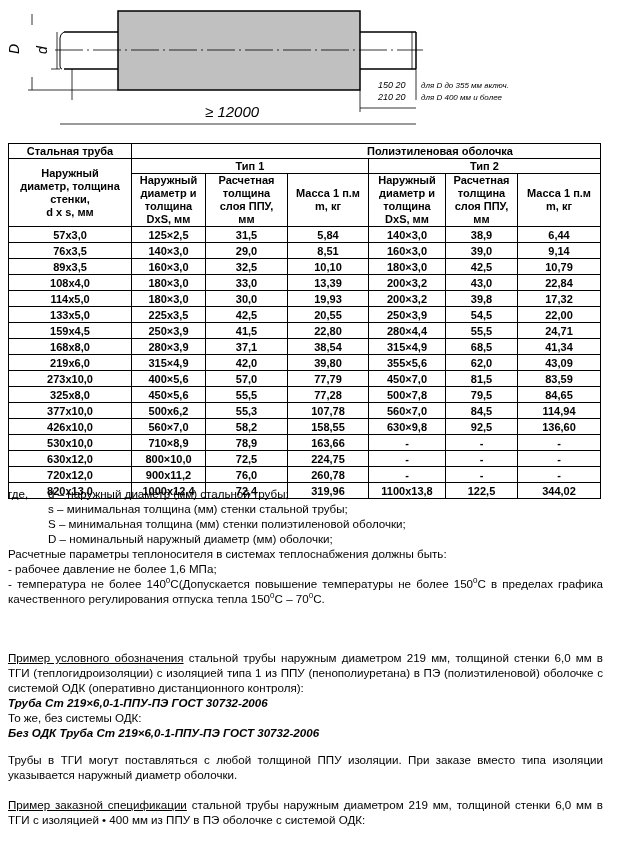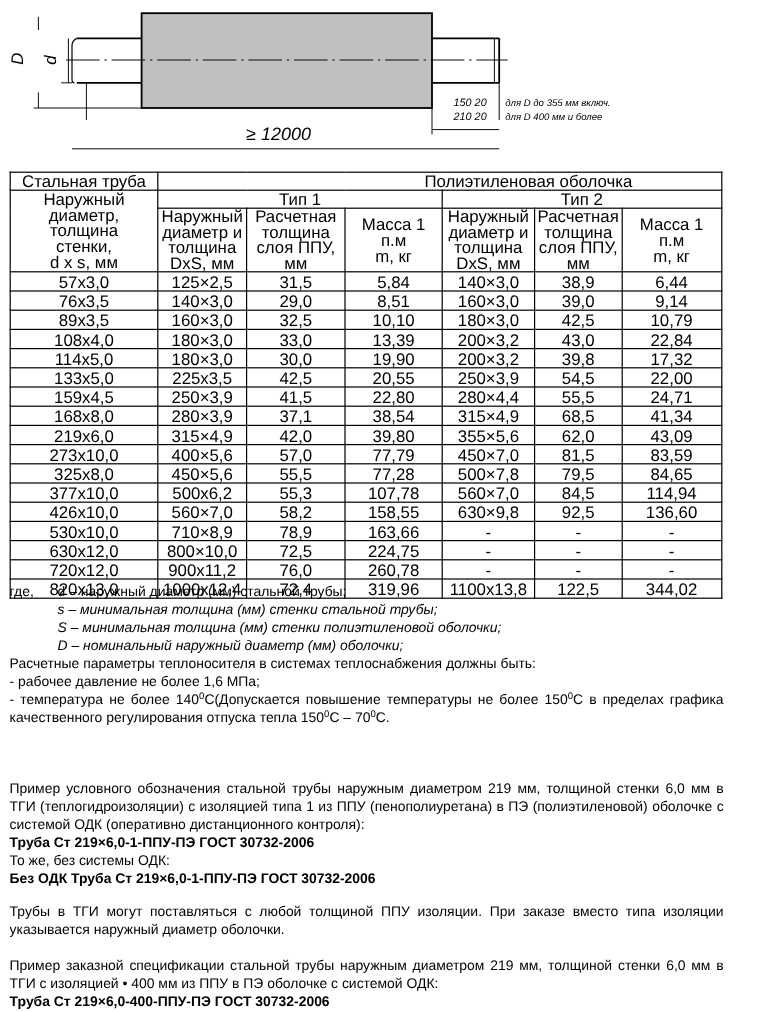--- a/index.html
+++ b/index.html
@@ -1,29 +1,29 @@
 <!DOCTYPE html>
 <html><head>
 <meta charset="utf-8">
 <style>
   html, body { margin:0; padding:0; background:#fff; }
   body { width:637px; height:843px; position:relative; overflow:hidden;
          font-family:"Liberation Sans", sans-serif; color:#000; }
   #drawing { position:absolute; left:0; top:0; width:637px; height:140px; }
   .dim-label { font-family:"Liberation Sans", sans-serif; font-style:italic; }
   table.spec { position:absolute; left:8px; top:143px; border-collapse:collapse;
-               font-size:14px; line-height:13px; }
+               font-size:11px; line-height:13px;font-weight:bold; }
   table.spec td { border:1px solid #000; text-align:center; padding:0 2px; vertical-align:middle; }
   table.spec tr.data td { height:15px; line-height:14px; }
   .notes { position:absolute; left:8px; font-size:11.6px; line-height:15px; width:595px; }
   .notes p { margin:0; }
-  .indent { padding-left:40px;font-style:italic; }
+  .indent { padding-left:40px; }
   .just { text-align:justify; }
-  .u { }
-  .b { font-weight:bold; }
+  .u { text-decoration:underline; }
+  .b { font-weight:bold;font-style:italic; }
   sup { font-size:8px; line-height:0; }
 </style>
 </head>
 <body>
 
 <svg id="drawing" viewBox="0 0 637 140">
 
   <g stroke="#000" fill="none">
     <path d="M64 32 L118 32 M64 69 L118 69" stroke-width="1.5"></path>
     <path d="M360 32 L416 32 M360 69 L416 69" stroke-width="1.5"></path>
@@ -124,21 +124,21 @@
         <td>33,0</td>
         <td>13,39</td>
         <td>200×3,2</td>
         <td>43,0</td>
         <td>22,84</td>
       </tr>
       <tr class="data">
         <td>114x5,0</td>
         <td>180×3,0</td>
         <td>30,0</td>
-        <td>19,90</td>
+        <td>19,93</td>
         <td>200×3,2</td>
         <td>39,8</td>
         <td>17,32</td>
       </tr>
       <tr class="data">
         <td>133x5,0</td>
         <td>225x3,5</td>
         <td>42,5</td>
         <td>20,55</td>
         <td>250×3,9</td>
@@ -261,14 +261,13 @@
   <p class="just"><span class="u">Пример условного обозначения</span><span> стальной трубы наружным диаметром 219 мм, толщиной стенки 6,0 мм в ТГИ (теплогидроизоляции) с изоляцией типа 1 из ППУ (пенополиуретана) в ПЭ (полиэтиленовой) оболочке с системой ОДК (оперативно дистанционного контроля):</span></p>
   <p class="b">Труба Ст 219×6,0-1-ППУ-ПЭ ГОСТ 30732-2006</p>
   <p>То же, без системы ОДК:</p>
   <p class="b">Без ОДК Труба Ст 219×6,0-1-ППУ-ПЭ ГОСТ 30732-2006</p>
 </div>
 
 <div class="notes just" style="top:752px">Трубы в ТГИ могут поставляться с любой толщиной ППУ изоляции. При заказе вместо типа изоляции указывается наружный диаметр оболочки.</div>
 
 <div class="notes" style="top:797px">
   <p class="just"><span class="u">Пример заказной спецификации</span><span> стальной трубы наружным диаметром 219 мм, толщиной стенки 6,0 мм в ТГИ с изоляцией • 400 мм из ППУ в ПЭ оболочке с системой ОДК:</span></p>
-  <p class="b">Труба Ст 219×6,0-400-ППУ-ПЭ ГОСТ 30732-2006</p>
 </div>
 
 </body></html>

